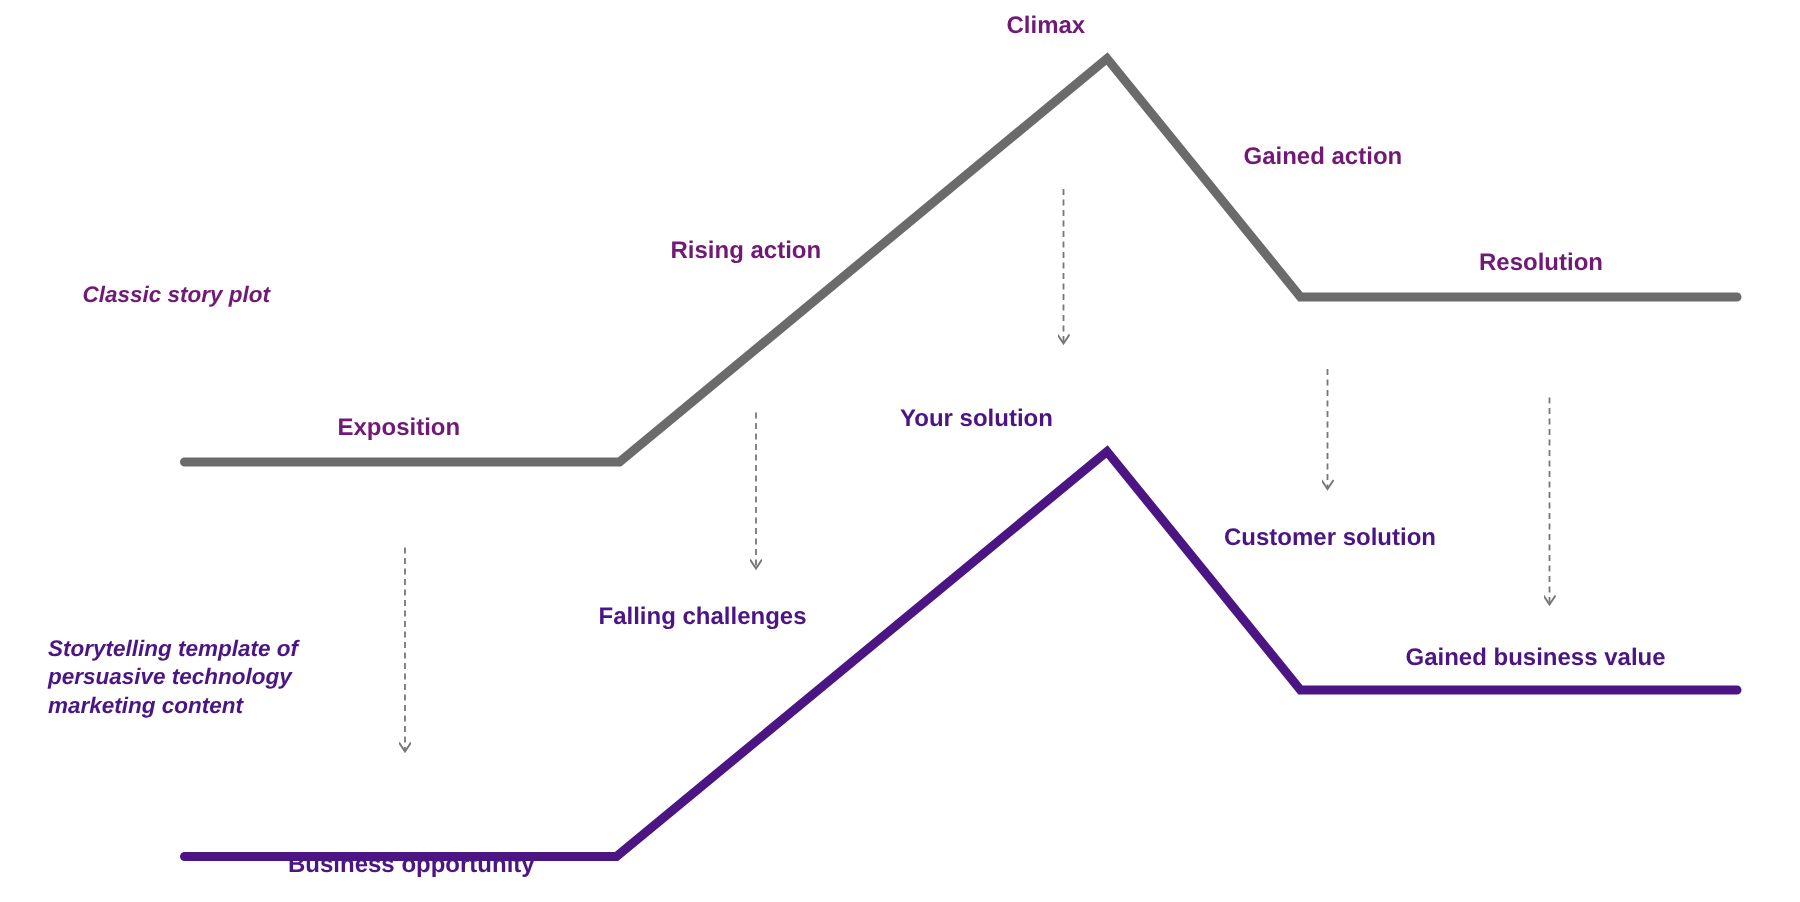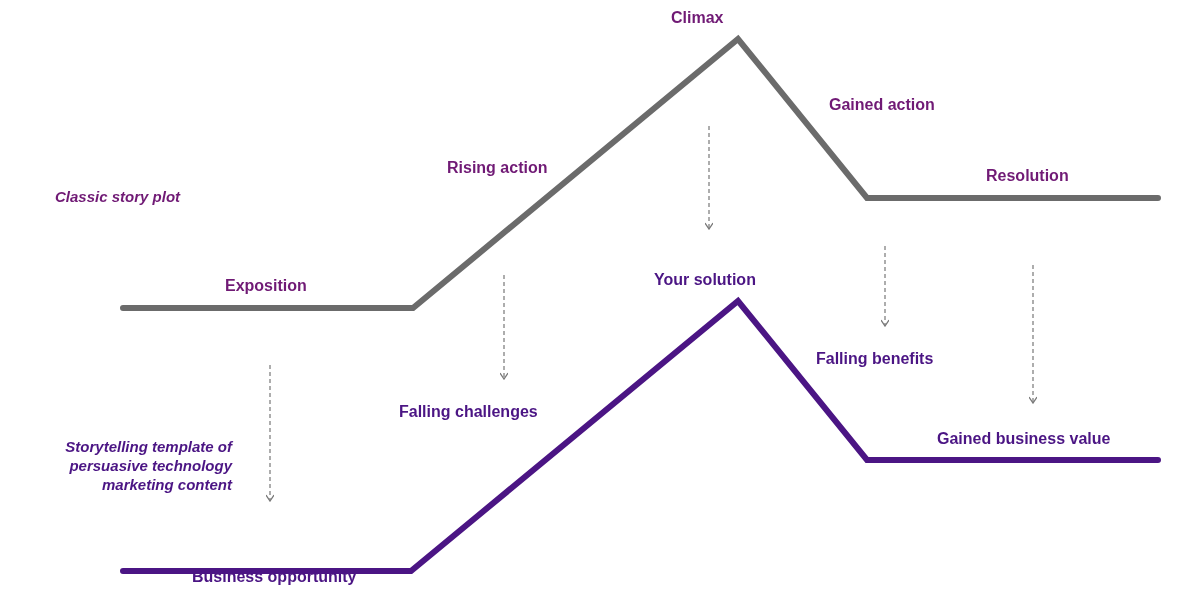--- a/index.html
+++ b/index.html
@@ -32,18 +32,18 @@
   <line x1="1033" y1="265" x2="1033" y2="402" stroke="#777777" stroke-width="1.2" stroke-dasharray="4,3" marker-end="url(#arrowhead)"></line>
 </svg>
 
 <div class="lbl gray ital" style="left:55px; top:188px; font-size:15px;">Classic story plot</div>
 <div class="lbl gray" style="left:225px; top:277px;">Exposition</div>
 <div class="lbl gray" style="left:447px; top:159px;">Rising action</div>
 <div class="lbl gray" style="left:671px; top:9px;">Climax</div>
 <div class="lbl gray" style="left:829px; top:96px;">Gained action</div>
 <div class="lbl gray" style="left:986px; top:167px;">Resolution</div>
 
-<div class="caption-purple" style="left:32px; top:437px;text-align:right;">Storytelling template of persuasive technology marketing content</div>
+<div class="caption-purple" style="left:32px; top:423px;">Storytelling template of persuasive technology marketing content</div>
 <div class="lbl purple" style="left:178px; top:568px;margin-left:14px;">Business opportunity</div>
 <div class="lbl purple" style="left:399px; top:403px;">Falling challenges</div>
-<div class="lbl purple" style="left:654px; top:271px;">Your solution</div>
-<div class="lbl purple" style="left:816px; top:350px;">Falling benefits</div>
+<div class="lbl purple" style="left:600px; top:271px;">Your solution</div>
+<div class="lbl purple" style="left:816px; top:350px;">Customer solution</div>
 <div class="lbl purple" style="left:937px; top:430px;">Gained business value</div>
 
 </body></html>

